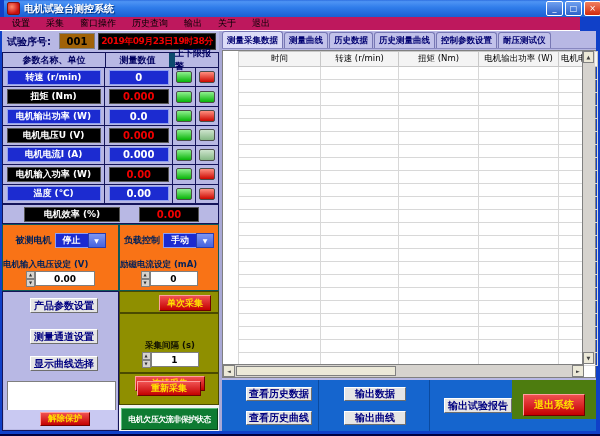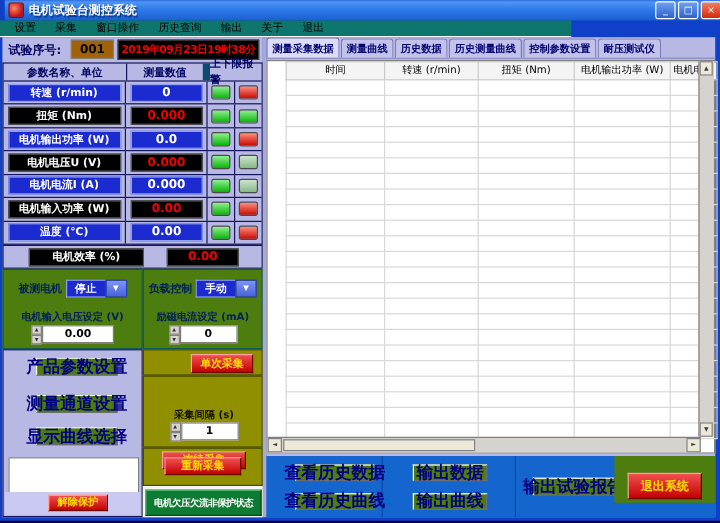--- a/index.html
+++ b/index.html
@@ -13,21 +13,21 @@
   .app-icon{width:11px;height:11px;border-radius:2px;margin-right:4px;
     background:radial-gradient(circle at 35% 35%,#FF8A6A,#C81010 70%);
     border:1px solid #801010;flex:0 0 auto;}
   .title-text{color:#fff;font-size:10px;font-weight:bold;text-shadow:1px 1px 1px #00337F;flex:1;
     white-space:nowrap;overflow:hidden;}
   .winbtn{width:15px;height:13px;margin-left:2px;border-radius:2px;color:#fff;font-size:8px;
     display:flex;align-items:center;justify-content:center;
     background:linear-gradient(180deg,#6FA0F0,#2E62C8);border:1px solid #fff;}
   .winbtn.close{background:linear-gradient(180deg,#F08060,#D22A0C);}
   
-  .menubar{position:absolute;left:0;top:17px;width:476px;height:14px;background:#0f766e;
+  .menubar{position:absolute;left:0;top:17px;width:580px;height:14px;background:#be185d;
     border-bottom:1px solid #fff;display:flex;align-items:center;padding-left:4px;box-sizing:border-box;}
   .menu-item{font-size:9px;color:#000;padding:0 8px;white-space:nowrap;}
   
   .left-panel{position:absolute;left:2px;top:31px;width:217px;height:400px;background:#B8B8E4;}
   .splitter{position:absolute;left:219px;top:31px;width:3px;height:400px;background:#A9A9D6;}
   .right-panel{position:absolute;left:222px;top:31px;width:374px;height:400px;background:#B8B8E4;}
   
   .seq-row{position:absolute;left:0;top:0;width:217px;height:21px;}
   .seq-label{position:absolute;left:5px;top:4px;font-size:10px;font-weight:bold;color:#000060;}
   .seq-input{position:absolute;left:57px;top:2px;width:34px;height:14px;border:1px solid #7F7F7F;
@@ -63,45 +63,45 @@
   .led-dim{background:linear-gradient(180deg,#CDE4CD,#86B886);}
   
   .eff-row{position:absolute;left:0;top:173px;width:217px;height:20px;border:1px solid #14145A;
     box-sizing:border-box;}
   .eff-label{position:absolute;left:21px;top:2px;width:94px;height:13px;background:#000;color:#fff;
     border:1px solid #555;font-size:9px;font-weight:bold;display:flex;align-items:center;justify-content:center;}
   .eff-value{position:absolute;left:136px;top:2px;width:58px;height:13px;background:#000;color:#F00000;
     border:1px solid #555;font-size:10px;font-weight:bold;display:flex;align-items:center;justify-content:center;}
   
   .teal-sec{position:absolute;left:0;top:193px;width:217px;height:67px;display:flex;}
-  .teal-box{background:#4d7c0f;border:1px solid #0E5858;box-sizing:border-box;position:relative;}
+  .teal-box{background:#f97316;border:1px solid #0E5858;box-sizing:border-box;position:relative;}
   .teal-box.tb-left{width:117px;}
   .teal-box.tb-right{width:100px;}
   .dd-row{position:absolute;top:8px;left:0;width:100%;display:flex;align-items:center;justify-content:center;gap:3px;}
   .dd-label{font-size:9px;font-weight:bold;color:#00215A;white-space:nowrap;}
   .dd{display:flex;height:15px;}
   .dd-val{width:32px;background:#1C2BD0;color:#fff;font-size:9px;font-weight:bold;display:flex;
     align-items:center;justify-content:center;border:1px solid #8F9FEF;border-right:none;}
   .dd-arrow{width:16px;background:linear-gradient(180deg,#7D95F4,#4663DE);border:1px solid #2A3DAF;
     color:#fff;font-size:6px;display:flex;align-items:center;justify-content:center;}
-  .set-label{position:absolute;top:34px;left:0;width:100%;text-align:center;font-size:8.5px;
+  .set-label{position:absolute;top:34px;left:0;width:100%;font-size:8.5px;
     font-weight:bold;color:#00215A;white-space:nowrap;}
   .spin-row{position:absolute;top:46px;left:0;width:100%;display:flex;align-items:center;justify-content:center;}
   .spin{width:9px;height:15px;display:flex;flex-direction:column;}
   .spin span{flex:1;background:#D6D3CE;border:1px solid #808080;font-size:4px;line-height:6px;
     text-align:center;color:#303030;}
   .spin-input{width:58px;height:13px;border:1px solid #7F7F7F;background:#fff;font-size:9px;
     font-weight:bold;text-align:center;font-family:inherit;padding:0;}
   .spin-input.narrow{width:46px;}
   
   .bottom-sec{position:absolute;left:0;top:260px;width:217px;height:140px;display:flex;}
   .bl-left{width:117px;background:#B8B8E4;border:1px solid #14145A;box-sizing:border-box;position:relative;}
   .bl-right{width:100px;background:#8F8F00;position:relative;}
-  .gray-btn{background:#4d7c0f;border:1px solid;border-color:#FFFFFF #6E6E6E #6E6E6E #FFFFFF;
-    color:#000080;font-size:14px;font-weight:bold;display:flex;align-items:center;justify-content:center;
+  .gray-btn{background:#e5e5e5;border:1px solid;border-color:#FFFFFF #6E6E6E #6E6E6E #FFFFFF;
+    color:#000080;font-size:10px;font-weight:bold;display:flex;align-items:center;justify-content:center;
     box-sizing:border-box;white-space:nowrap;font-family:Liberation Serif, serif;}
   .btn-product{position:absolute;left:27px;top:6px;width:68px;height:15px;}
   .btn-channel{position:absolute;left:27px;top:37px;width:68px;height:15px;}
   .btn-curve{position:absolute;left:27px;top:64px;width:68px;height:15px;}
   .white-box{position:absolute;left:4px;top:89px;width:107px;height:28px;background:#fff;
     border:1px solid #7F7F7F;}
   .bl-strip{position:absolute;left:1px;right:1px;top:118px;bottom:1px;background:#C9C9F2;}
   .red-btn{background:linear-gradient(180deg,#F05050,#C40000);border:1px solid;
     border-color:#FF9F9F #6E0000 #6E0000 #FF9F9F;color:#FFE000;font-weight:bold;
     display:flex;align-items:center;justify-content:center;font-family:inherit;white-space:nowrap;}

